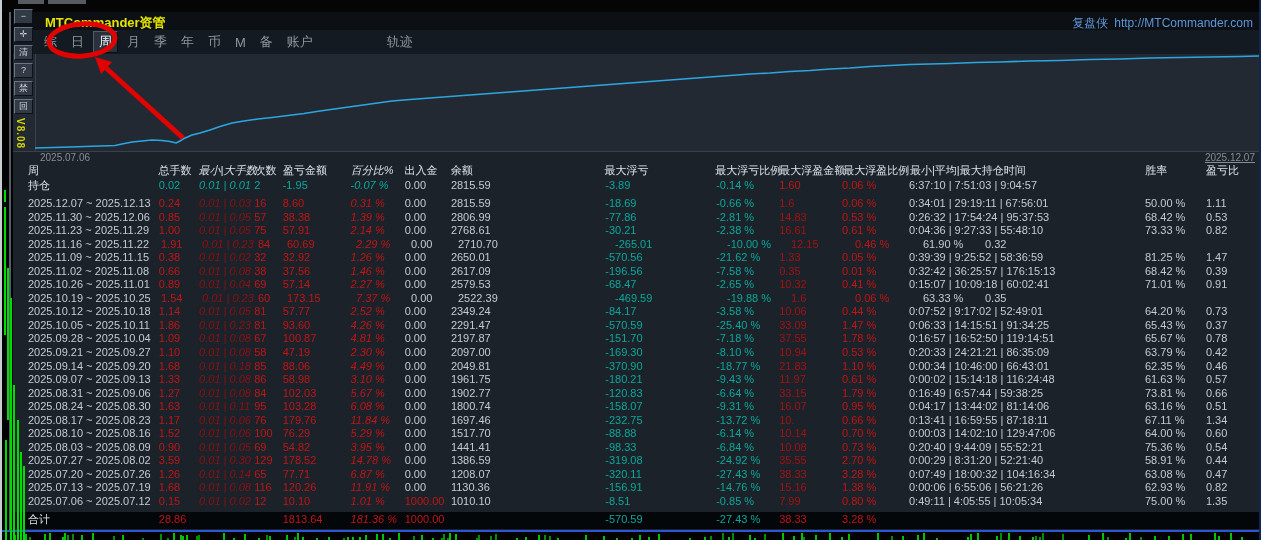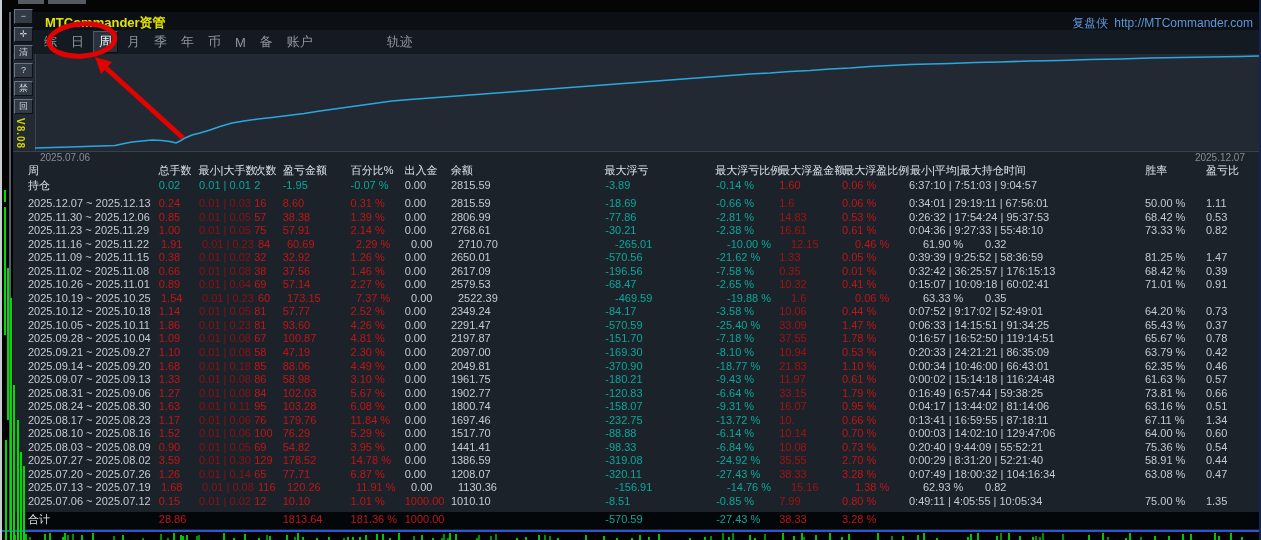--- a/index.html
+++ b/index.html
@@ -42,33 +42,33 @@
     border:1px solid;border-color:#515c6a #0b0e12 #0b0e12 #515c6a;}
   .tab.gap{margin-left:60px;}
 
   #chart{left:13px;top:54px;width:1248px;height:97px;background:#232932;z-index:10;
     border-bottom:1px solid #39414b;}
   #chart .axis{position:absolute;left:22px;top:0;width:1px;height:97px;background:#39414b;}
   #chart svg{position:absolute;left:0;top:0;}
   #chart-labels{left:13px;top:152px;width:1248px;height:11px;background:#1b222a;z-index:10;
     font-size:10px;color:#878e96;}
   #chart-labels .l{position:absolute;left:27px;top:0;}
-  #chart-labels .r{position:absolute;right:16px;top:0;}
+  #chart-labels .r{position:absolute;right:6px;top:0;text-decoration:underline;}
 
   
   #tablearea{left:13px;top:163px;width:1248px;height:368px;background:#1b222a;z-index:10;
     font-size:11px;}
   .trow{display:flex;padding-left:15px;height:13.55px;line-height:13.55px;white-space:nowrap;}
   .trow.head{height:15px;line-height:15px;}
   .trow.pos{height:15px;line-height:14px;}
   .trow.total{height:17px;line-height:15px;background:#04070a;margin-top:3px;}
   #weekrows{margin-top:4px;}
   .cell{display:inline-block;overflow:visible;}
-  .c1{width:133px;}.c2{width:41px;}.c3{width:56px;}.c4{width:29px;}.c5{width:69px;}
-  .c6{width:55px;}.c7{width:47px;}.c8{width:157px;}.c9{width:64px;}.c10{width:64px;margin-left:48px;}
+  .c1{width:133px;}.c2{width:41px;}.c3{width:56px;font-style:italic;}.c4{width:29px;}.c5{width:69px;}
+  .c6{width:55px;font-style:italic;}.c7{width:47px;}.c8{width:157px;}.c9{width:64px;}.c10{width:64px;margin-left:48px;}
   .c11{width:64px;}.c12{width:68px;}.c13{width:240px;}.c14{width:62px;}.c15{width:56px;}
 
   .head .cell{color:#dce2e8;}
   .week .c1,.week .c7,.week .c8,.week .c13,.week .c14,.week .c15{color:#c3ccd4;}
   .week .c2,.week .c4,.week .c5,.week .c6,.week .c12{color:#c21515;}
   .week .c3{color:#8f1111;}
   .week .c11{color:#a31212;}
   .week .c9,.week .c10{color:#0aa89a;}
   .week .c7.rv{color:#c21515;}
   .pos .c1{color:#dce2e8;}
@@ -546,20 +546,21 @@
         <span class="cell c3">0.01 | 0.08</span>
         <span class="cell c4">116</span>
         <span class="cell c5">120.26</span>
         <span class="cell c6">11.91 %</span>
         <span class="cell c7">0.00</span>
         <span class="cell c8">1130.36</span>
         <span class="cell c9">-156.91</span>
         <span class="cell c10">-14.76 %</span>
         <span class="cell c11">15.16</span>
         <span class="cell c12">1.38 %</span>
+        <span class="cell c13">0:00:06 | 6:55:06 | 56:21:26</span>
         <span class="cell c14">62.93 %</span>
         <span class="cell c15">0.82</span>
       </div>
       <div class="trow week">
         <span class="cell c1">2025.07.06 ~ 2025.07.12</span>
         <span class="cell c2">0.15</span>
         <span class="cell c3">0.01 | 0.02</span>
         <span class="cell c4">12</span>
         <span class="cell c5">10.10</span>
         <span class="cell c6">1.01 %</span>

